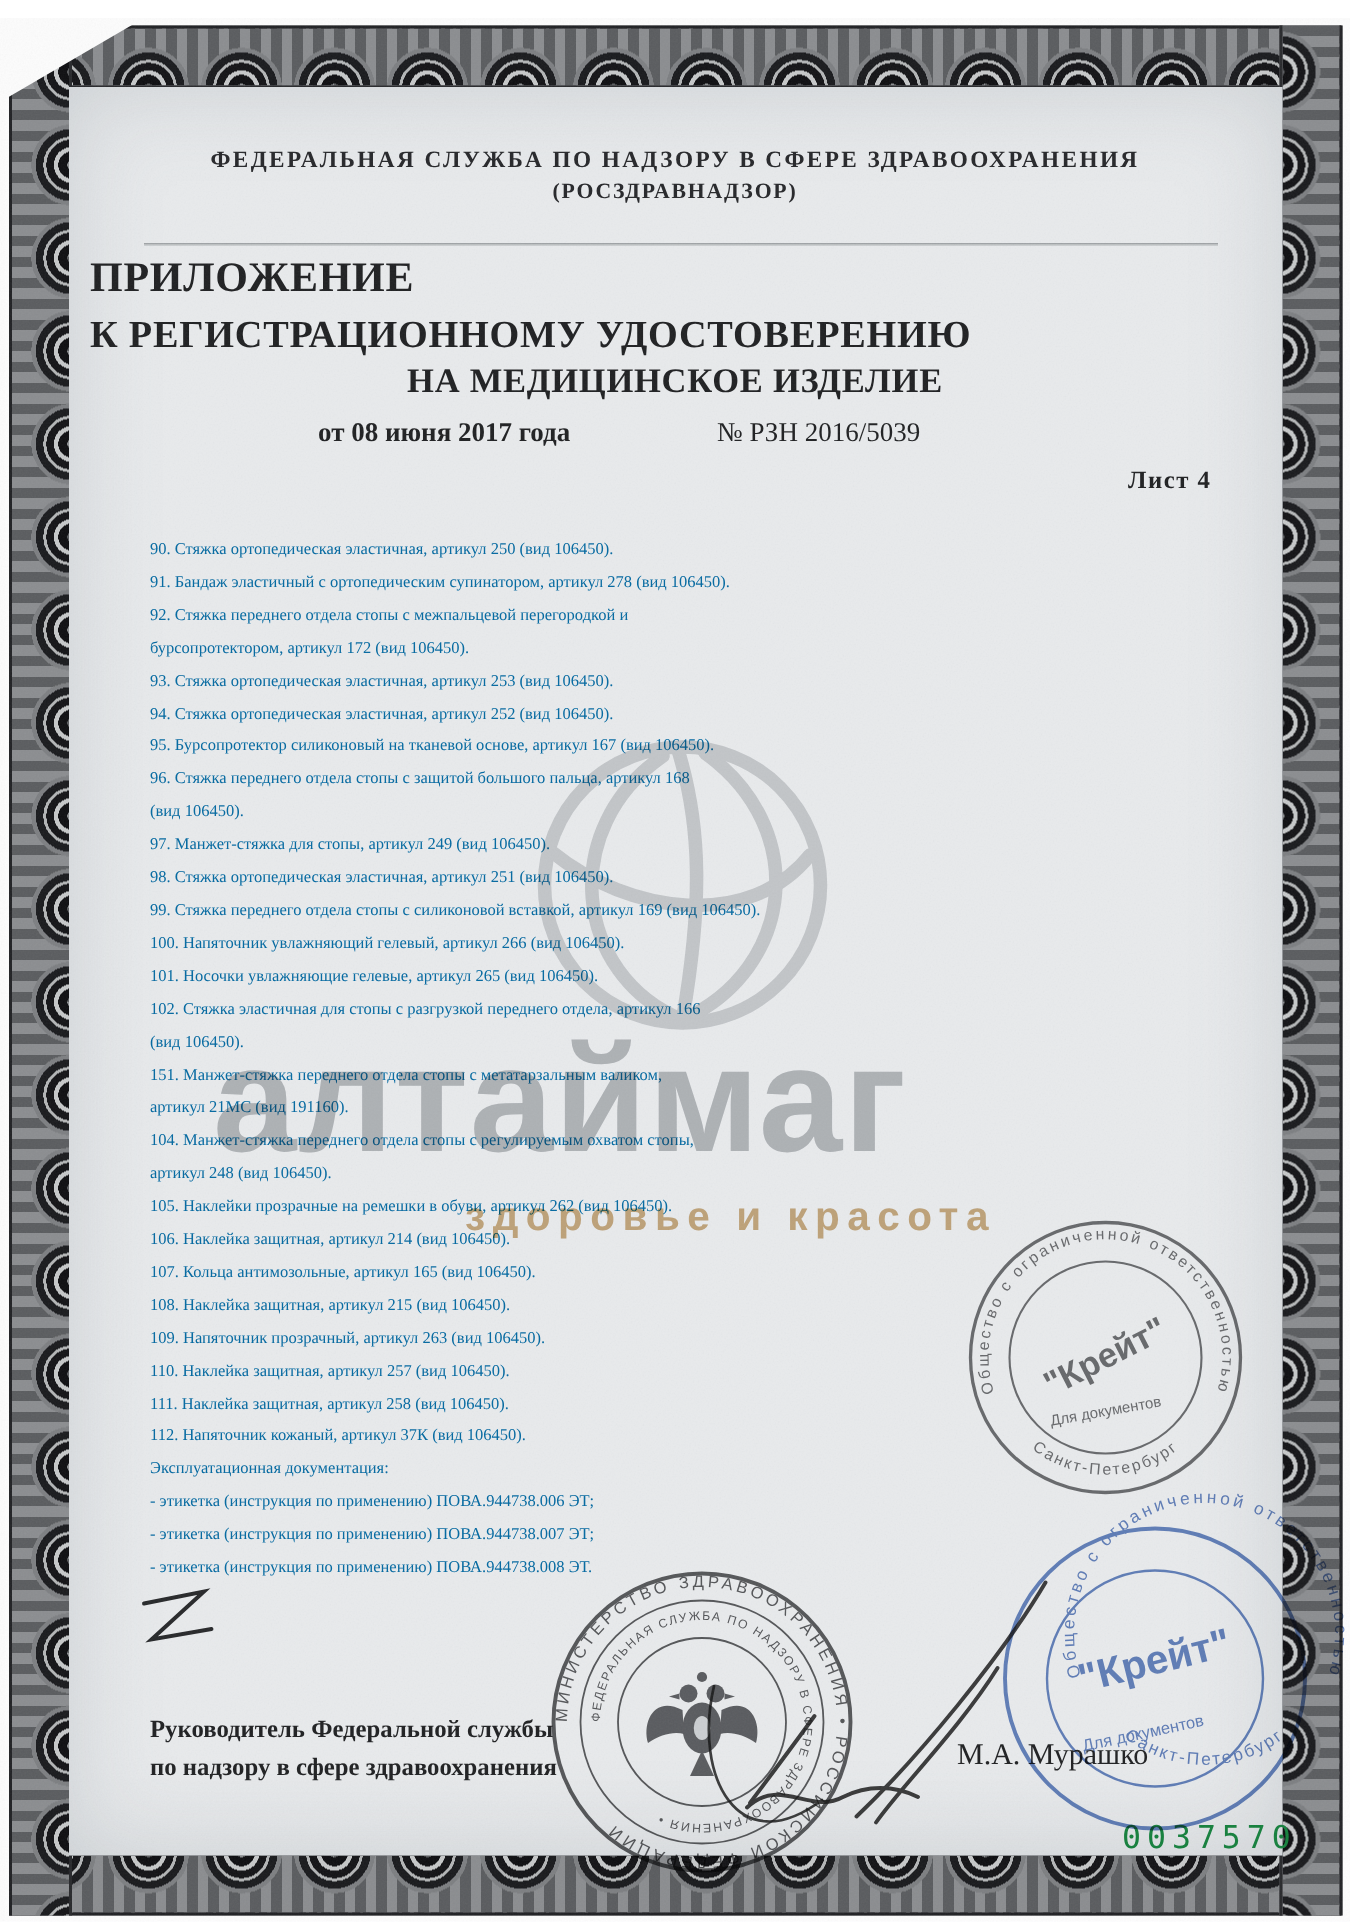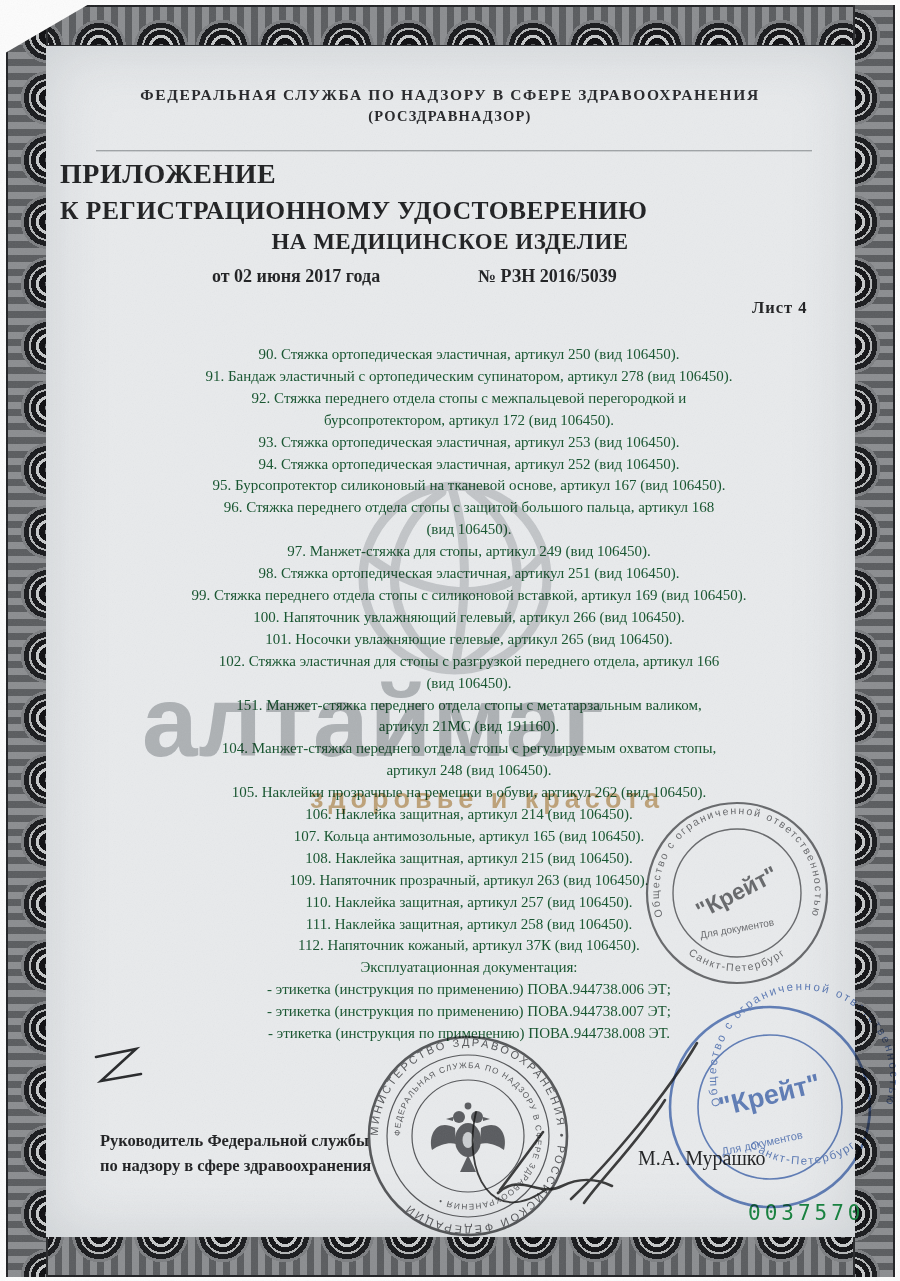--- a/index.html
+++ b/index.html
@@ -1,18 +1,18 @@
 <!DOCTYPE html>
 <html><head>
 <meta charset="utf-8">
 <style>
   html,body{margin:0;padding:0;background:#ffffff;}
   body{width:900px;height:1281px;position:relative;overflow:hidden;
        font-family:"Liberation Serif", serif;}
-  .page{position:absolute;inset:0;background:#fdfdfd;}
+  .page{position:absolute;inset:0;background:#fdfdfd;margin-top:12px;}
 
   
   .band{position:absolute;z-index:1;}
   .band-top{left:6px;right:6px;top:5px;height:38px;
     background-color:#6e7073;
     background-image:
       radial-gradient(circle at 50% 105%, rgba(0,0,0,0) 0 3px, #0e0e11 3px 9px, #c6c8c9 9px 12px, #131316 12px 17px, #b3b5b6 17px 19px, #191a1d 19px 24px, #7d7f82 24px 27px, rgba(110,112,115,0) 27px),
       repeating-linear-gradient(90deg,#8b8d90 0 7px,#5a5c5f 7px 14px);
     background-size:62px 38px,auto;border-top:2px solid #202124;border-bottom:2px solid #28292c;}
   .band-bottom{left:6px;right:6px;bottom:4px;height:38px;
@@ -50,25 +50,25 @@
     font-size:14.5px;font-weight:bold;letter-spacing:1.2px;color:#26272a;}
   .divider{position:absolute;top:150px;left:96px;width:716px;height:1px;
     background:#9fa3a6;box-shadow:0 1px 0 rgba(160,165,168,.4);}
   .ttl1{position:absolute;top:158px;left:60px;right:60px;
     font-size:28px;font-weight:bold;letter-spacing:.5px;}
   .ttl2{position:absolute;top:196px;left:60px;right:60px;
     font-size:25.5px;font-weight:bold;letter-spacing:.5px;}
   .ttl3{position:absolute;top:229px;left:60px;right:60px;text-align:center;
     font-size:23px;font-weight:bold;letter-spacing:.5px;}
   .date-text{position:absolute;top:266px;left:212px;font-size:18px;font-weight:bold;}
-  .number-text{position:absolute;top:266px;left:478px;font-size:18px;font-weight:bold;text-align:center;}
+  .number-text{position:absolute;top:266px;left:478px;font-size:18px;font-weight:normal;text-align:center;}
   .sheet{position:absolute;top:298px;left:752px;font-size:16.5px;font-weight:bold;letter-spacing:1px;}
 
   .list{position:absolute;top:344px;left:100px;right:62px;}
-  .list .line{font-size:15px;line-height:21.9px;white-space:nowrap;color:#14532d;text-align:center;}
+  .list .line{font-size:11px;line-height:21.9px;white-space:nowrap;color:#0369a1;}
 
   .role1{position:absolute;top:1131px;left:100px;font-size:16.5px;font-weight:bold;}
   .role2{position:absolute;top:1156px;left:100px;font-size:16.5px;font-weight:bold;}
   .sig-name{position:absolute;top:1147px;left:638px;font-size:20px;font-weight:normal;}
   .serial{position:absolute;top:1201px;left:748px;font-size:21px;letter-spacing:4px;
     color:#15803d;font-family:"DejaVu Sans Mono",monospace;}
 
   .wm-layer{position:absolute;inset:0;z-index:4;pointer-events:none;mix-blend-mode:multiply;}
   .wm-brand{position:absolute;top:664px;left:142px;font-family:"Liberation Sans",sans-serif;
     font-weight:bold;font-size:100px;letter-spacing:1px;color:#7e8388;opacity:.5;}
@@ -94,21 +94,21 @@
 
   <div class="content">
     <div class="hdr1">ФЕДЕРАЛЬНАЯ СЛУЖБА ПО НАДЗОРУ В СФЕРЕ ЗДРАВООХРАНЕНИЯ</div>
     <div class="hdr2">(РОСЗДРАВНАДЗОР)</div>
     <div class="divider"></div>
 
     <div class="ttl1">ПРИЛОЖЕНИЕ</div>
     <div class="ttl2">К РЕГИСТРАЦИОННОМУ УДОСТОВЕРЕНИЮ</div>
     <div class="ttl3">НА МЕДИЦИНСКОЕ ИЗДЕЛИЕ</div>
 
-    <div class="date-text">от  02 июня 2017 года</div>
+    <div class="date-text">от  08 июня 2017 года</div>
     <div class="number-text">№  РЗН 2016/5039</div>
     <div class="sheet">Лист 4</div>
 
     <div class="list" id="device-list">
         <div class="line">90. Стяжка ортопедическая эластичная, артикул 250 (вид 106450).</div>
         <div class="line">91. Бандаж эластичный с ортопедическим супинатором, артикул 278 (вид 106450).</div>
         <div class="line">92. Стяжка переднего отдела стопы с межпальцевой перегородкой и</div>
         <div class="line">бурсопротектором, артикул 172 (вид 106450).</div>
         <div class="line">93. Стяжка ортопедическая эластичная, артикул 253 (вид 106450).</div>
         <div class="line">94. Стяжка ортопедическая эластичная, артикул 252 (вид 106450).</div>

